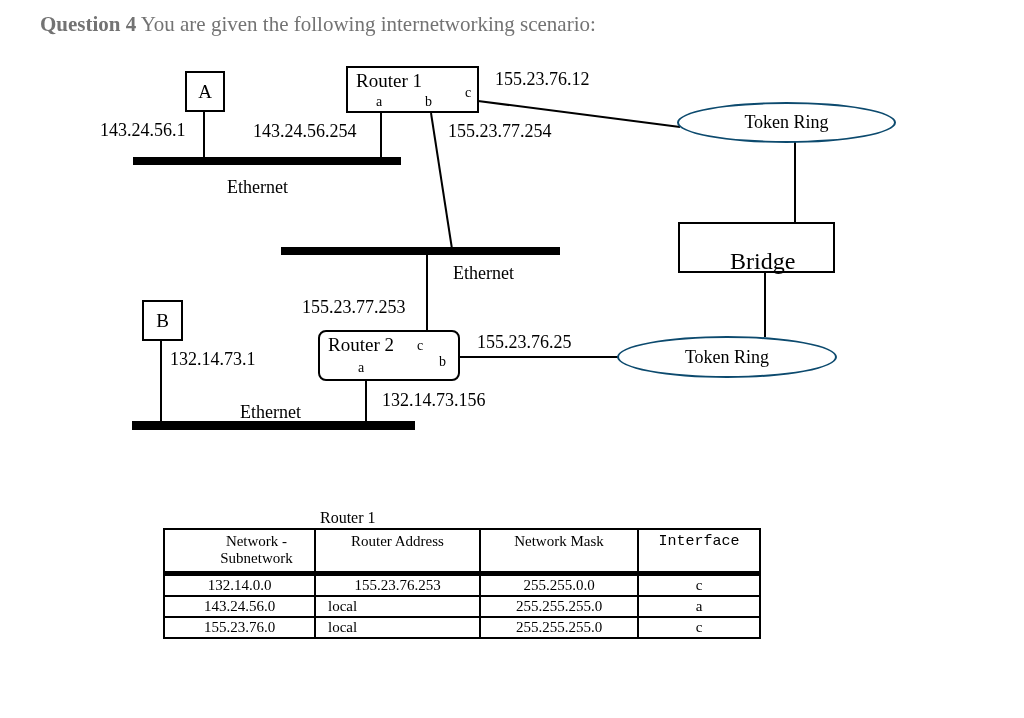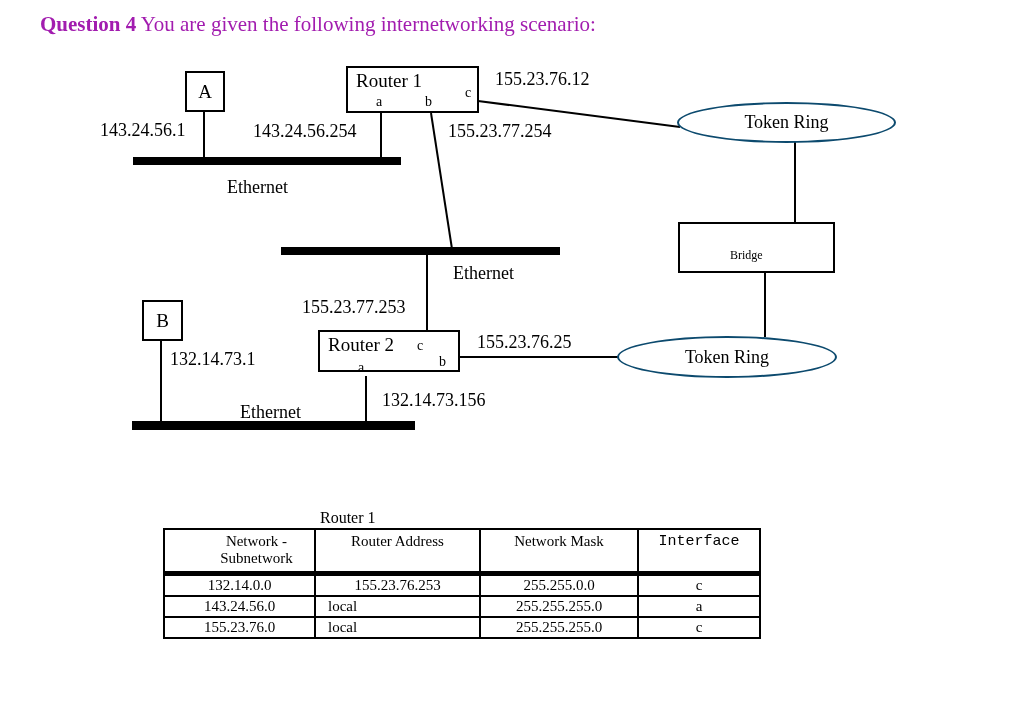--- a/index.html
+++ b/index.html
@@ -1,21 +1,21 @@
 <!DOCTYPE html>
 <html><head>
 <meta charset="utf-8">
 <style>
   html,body { margin:0; padding:0; background:#fff; }
   .page {
     position:relative; width:1024px; height:718px; background:#ffffff;
     font-family:"Liberation Serif", serif; color:#000; overflow:hidden;
   }
   .qtitle {
-    position:absolute; left:40px; top:12px; font-size:21px; color:#a21caf;
+    position:absolute; left:40px; top:12px; font-size:21px; color:#737373;
   }
   .qtitle .qbold { font-weight:bold; }
 
   
   .node {
     position:absolute; border:2px solid #000; background:#fff; box-sizing:border-box;
   }
   .host { display:flex; align-items:center; justify-content:center;
           font-size:19px; }
   .router-name { position:absolute; left:8px; top:2px; font-size:19px; }
@@ -95,28 +95,28 @@
 
     <div class="lbl" style="left:227px; top:177px;">Ethernet</div>
     <div class="lbl" style="left:453px; top:263px;">Ethernet</div>
     <div class="lbl" style="left:240px; top:402px;">Ethernet</div>
 
     <div class="ellipse" style="left:677px; top:102px; width:219px; height:41px;">
       <span>Token Ring</span>
     </div>
 
     <div class="node" style="left:678px; top:222px; width:157px; height:51px;">
-      <span style="position:absolute; left:50px; top:24px; font-size:12px;">Bridge</span>
+      <span style="position:absolute; left:50px; top:24px; font-size:24px;">Bridge</span>
     </div>
 
     <div class="ellipse" style="left:617px; top:336px; width:220px; height:42px;">
       <span>Token Ring</span>
     </div>
 
-    <div class="node" style="left:318px; top:330px; width:142px; height:42px;">
+    <div class="node" style="left:318px; top:330px; width:142px; height:51px;border-radius:8px;">
       <span class="router-name">Router 2</span>
       <span class="port" style="left:97px; top:6px;">c</span>
       <span class="port" style="left:119px; top:22px;">b</span>
       <span class="port" style="left:38px; top:28px;">a</span>
     </div>
     <div class="lbl" style="left:302px; top:297px;">155.23.77.253</div>
     <div class="lbl" style="left:477px; top:332px;">155.23.76.25</div>
     <div class="lbl" style="left:382px; top:390px;">132.14.73.156</div>
 
     <div class="node host" style="left:142px; top:300px; width:41px; height:41px;">

